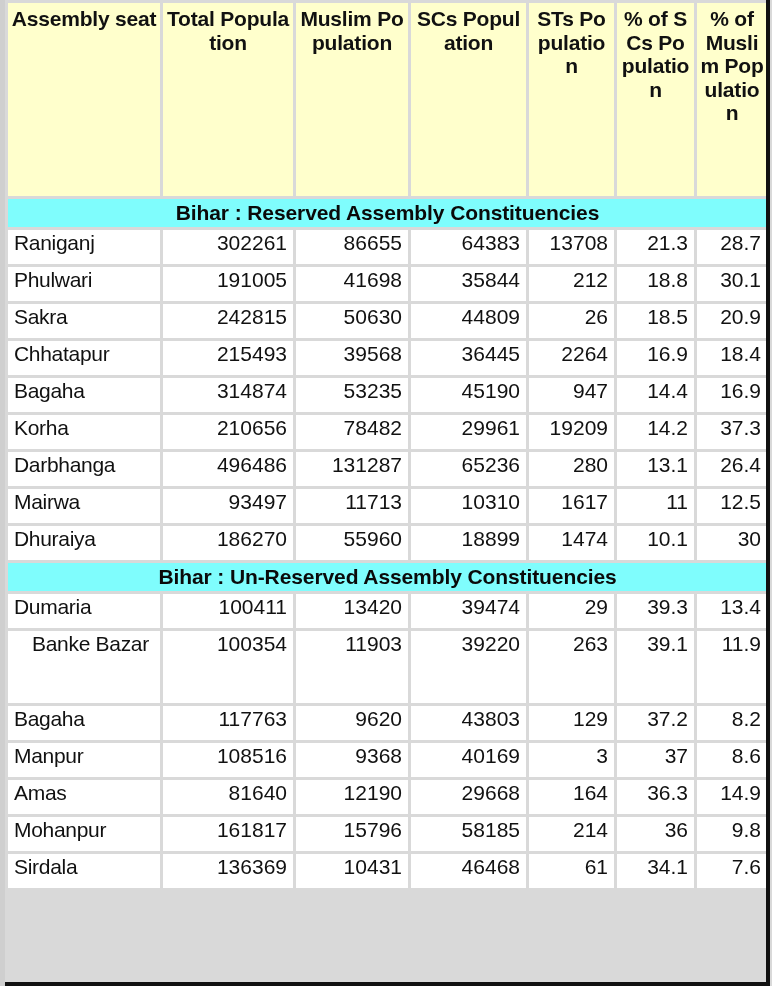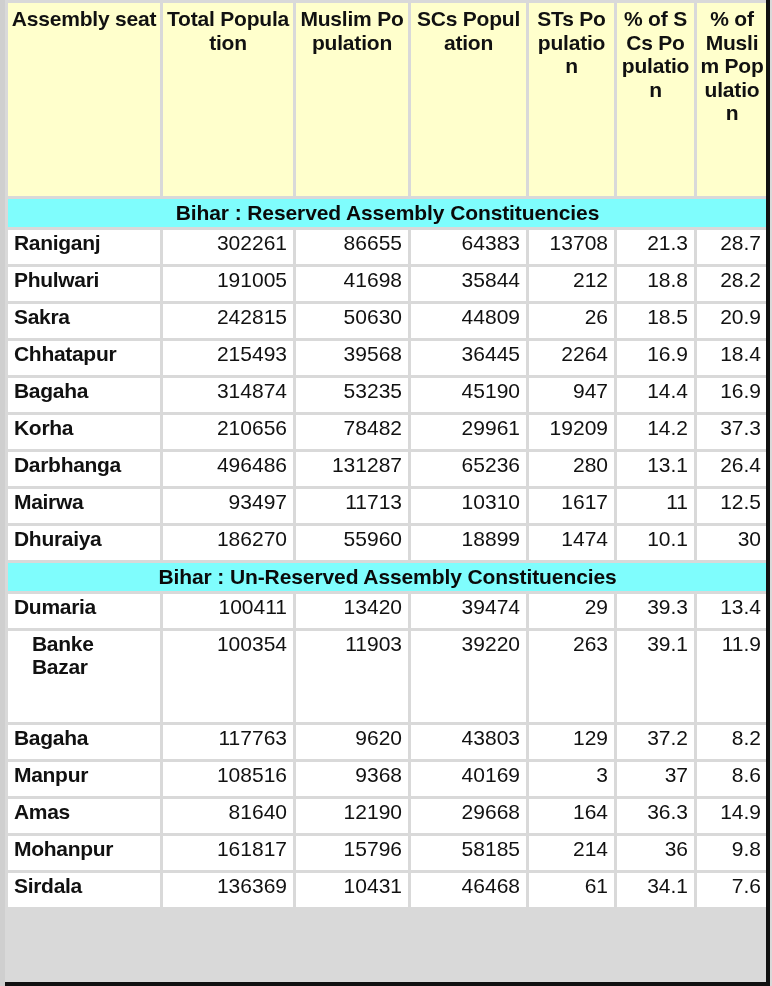--- a/index.html
+++ b/index.html
@@ -79,30 +79,30 @@
   td.body-cell {
     background: #ffffff;
     color: #111111;
     font-size: 21px;
     padding: 2px 6px 3px 6px;
     height: 34px;
     vertical-align: top;
     line-height: 1.08;
   }
   td.seat-cell {
-    font-weight: bold;
+    font-weight: normal;
     text-align: left;
     letter-spacing: -0.3px;
   }
   td.num-cell {
     text-align: right;
     font-weight: normal;
   }
 
-  tr.tall-row td.body-cell { height: 91px; padding-left: 24px; }
+  tr.tall-row td.body-cell { height: 72px; padding-left: 24px; }
 
   
   #right-edge {
     position: absolute;
     top: 0;
     right: 2px;
     width: 4px;
     height: 986px;
     background: #111111;
   }
@@ -170,21 +170,21 @@
           <td class="body-cell num-cell">21.3</td>
           <td class="body-cell num-cell">28.7</td>
         </tr>
         <tr>
           <td class="body-cell seat-cell">Phulwari</td>
           <td class="body-cell num-cell">191005</td>
           <td class="body-cell num-cell">41698</td>
           <td class="body-cell num-cell">35844</td>
           <td class="body-cell num-cell">212</td>
           <td class="body-cell num-cell">18.8</td>
-          <td class="body-cell num-cell">28.2</td>
+          <td class="body-cell num-cell">30.1</td>
         </tr>
         <tr>
           <td class="body-cell seat-cell">Sakra</td>
           <td class="body-cell num-cell">242815</td>
           <td class="body-cell num-cell">50630</td>
           <td class="body-cell num-cell">44809</td>
           <td class="body-cell num-cell">26</td>
           <td class="body-cell num-cell">18.5</td>
           <td class="body-cell num-cell">20.9</td>
         </tr>

